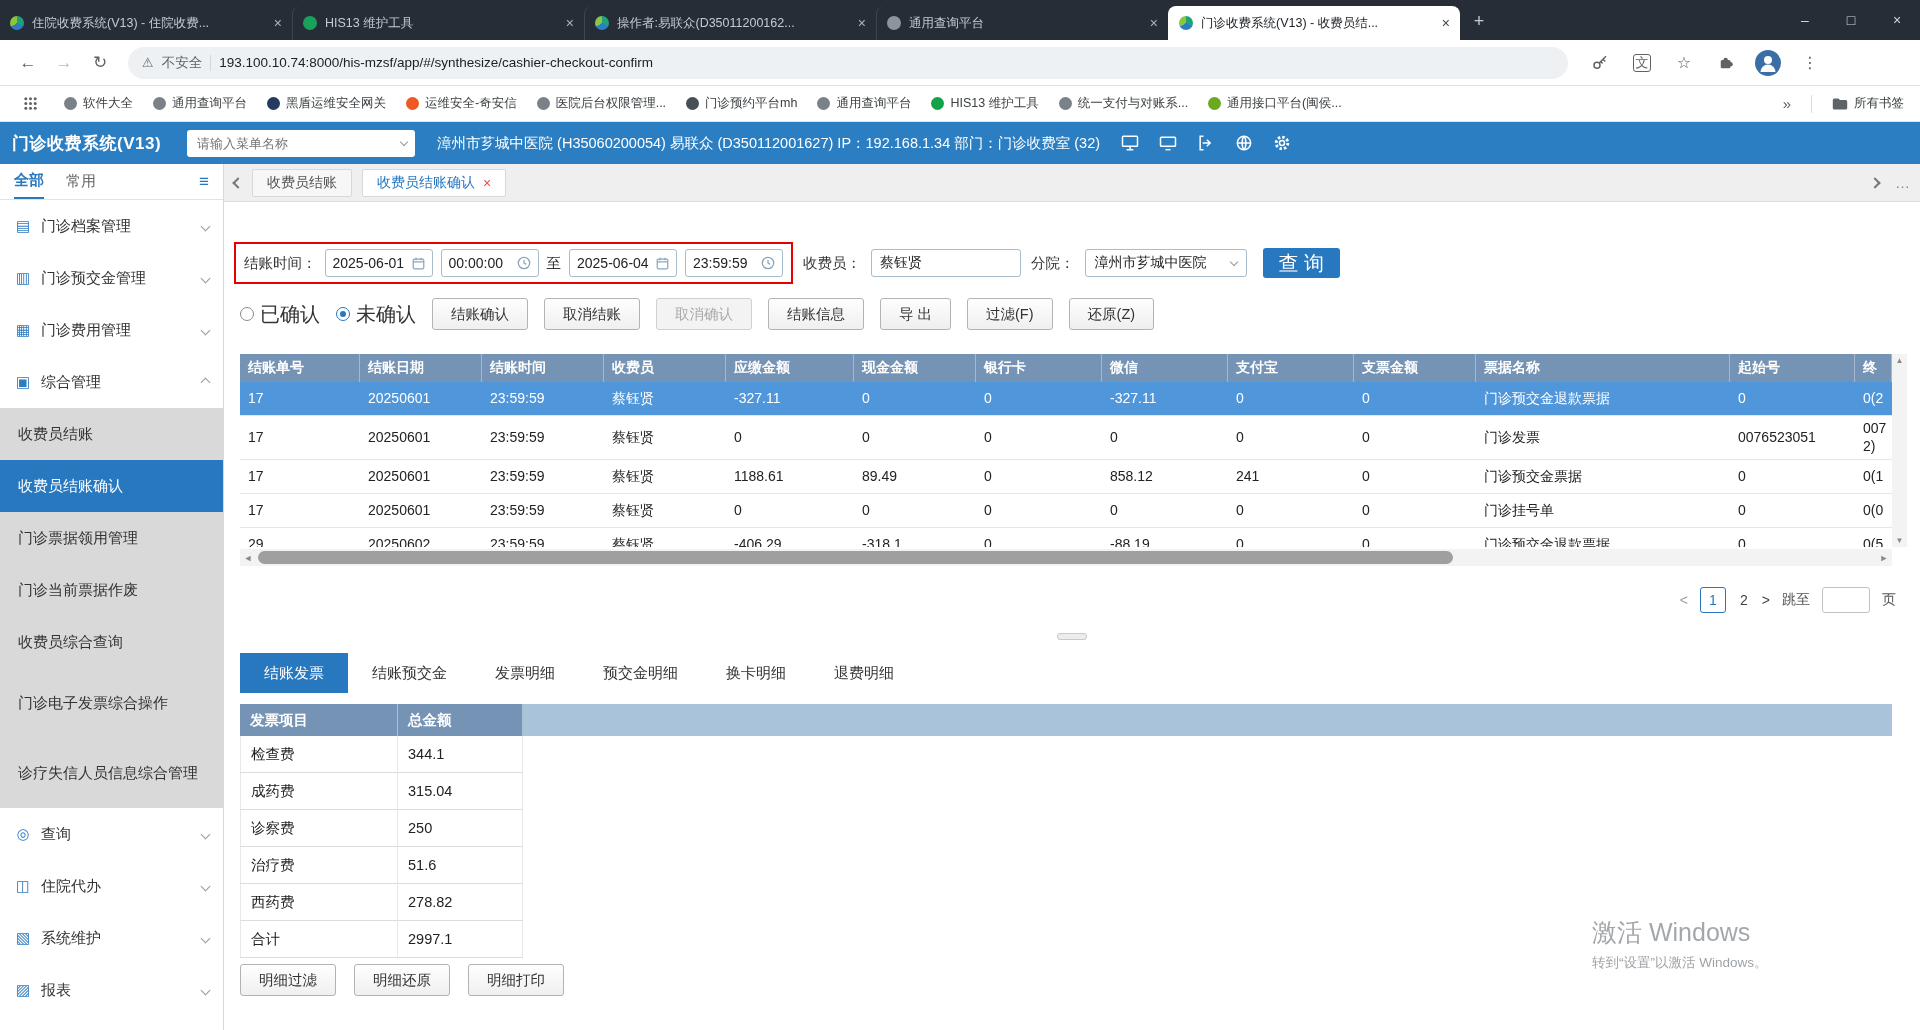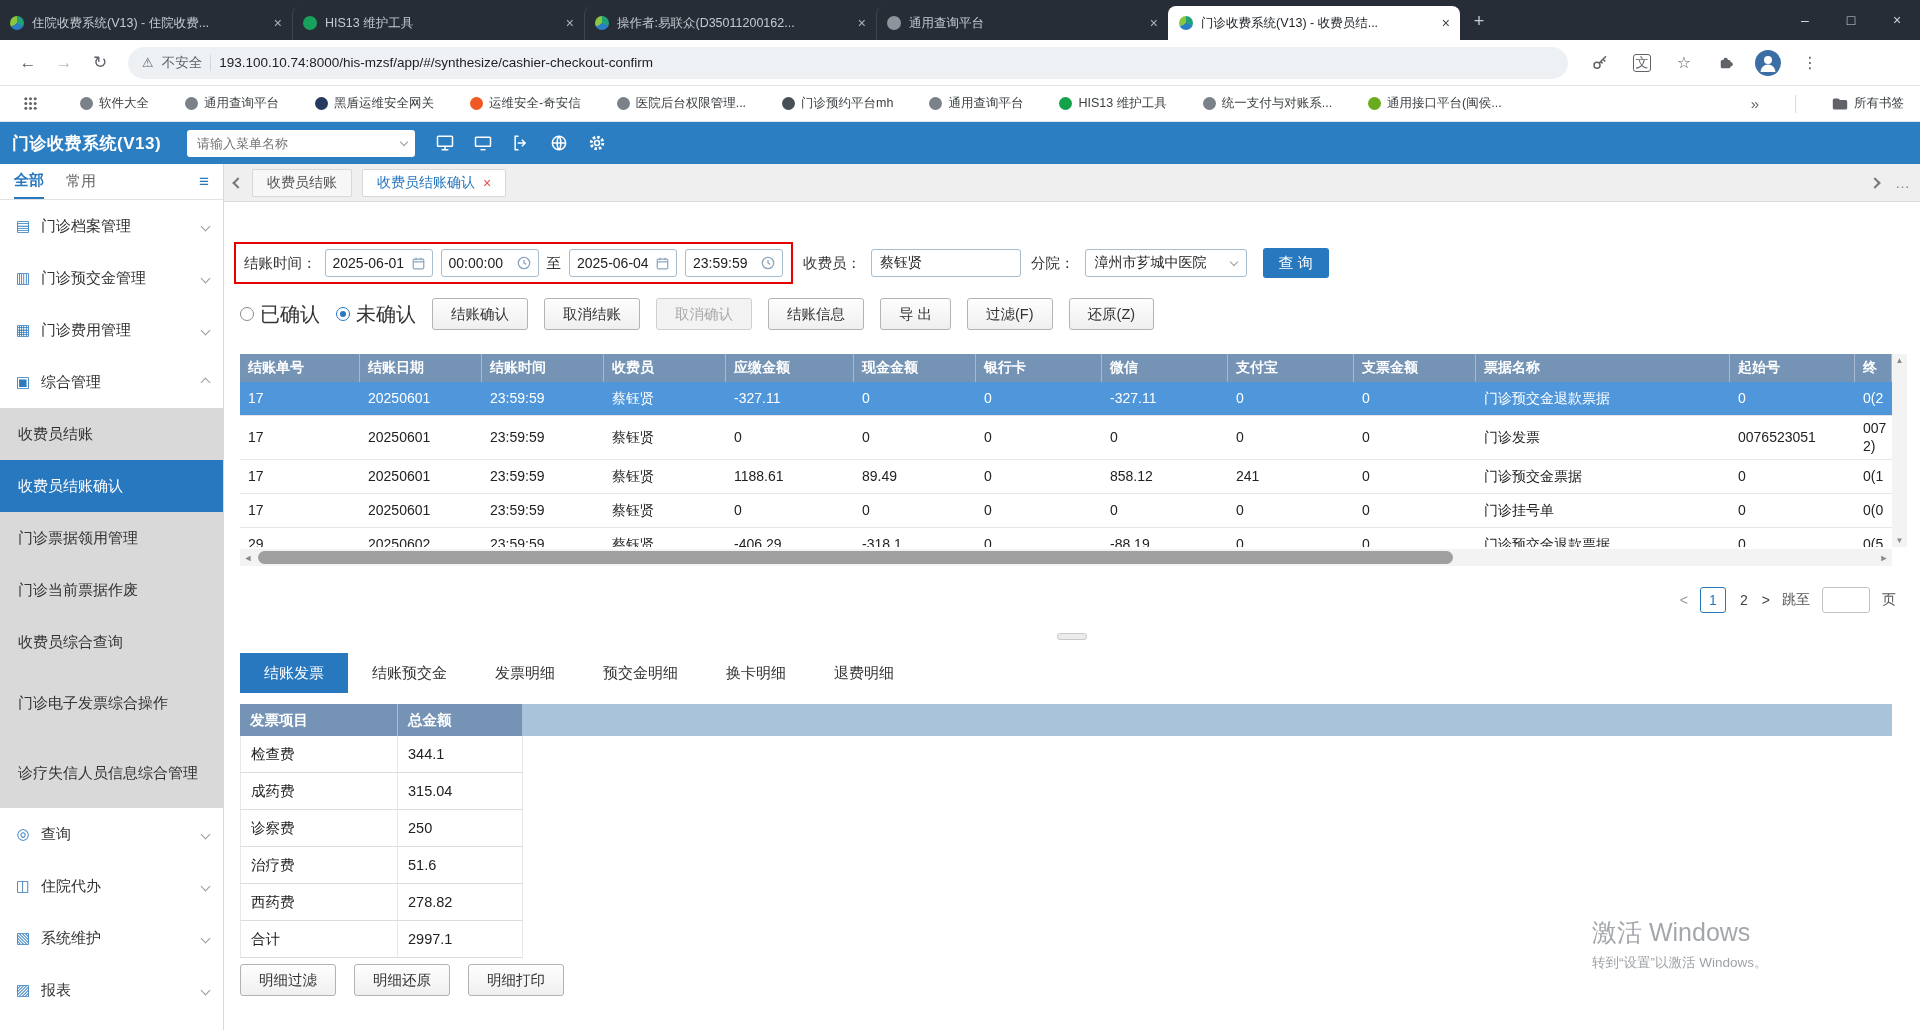--- a/index.html
+++ b/index.html
@@ -29,21 +29,21 @@
   .urlpill{width:1440px;height:32px;margin-left:8px;background:#eef1f4;border-radius:16px;display:flex;align-items:center;padding:0 14px;gap:8px;font-size:13.5px;flex:none;}
   .warn{color:#5f6368;font-size:13px;}
   .seclabel{color:#5f6368;}
   .pillsep{width:1px;height:16px;background:#d4d7da;}
   .url{color:#202124;white-space:nowrap;overflow:hidden;}
   .tbicons{display:flex;align-items:center;gap:14px;margin-left:14px;}
   .tbicon{width:28px;height:28px;display:flex;align-items:center;justify-content:center;color:#5f6368;font-size:16px;}
   .translate-box{font-size:13px;border:1.5px solid #5f6368;border-radius:3px;width:18px;height:18px;display:flex;align-items:center;justify-content:center;}
 
   
-  .bookmarks{position:absolute;left:0;top:86px;width:1920px;height:36px;background:#fff;border-bottom:1px solid #e4e6e8;display:flex;align-items:center;padding:0 16px;gap:36px;font-size:12.5px;color:#3c4043;}
+  .bookmarks{position:absolute;left:0;top:86px;width:1920px;height:36px;background:#fff;border-bottom:1px solid #e4e6e8;display:flex;align-items:center;padding:0 16px;gap:20px;font-size:12.5px;color:#3c4043;}
   .bm{display:flex;align-items:center;gap:6px;white-space:nowrap;}
   .bmdot{width:13px;height:13px;border-radius:50%;flex:none;}
   .b-gray{background:#7b8188;} .b-navy{background:#243a5e;} .b-orange{background:#f05a22;} .b-green{background:#13a24a;} .b-leaf{background:#6aaa1e;} .b-dark{background:#474f57;}
   .bm-spacer{flex:1;}
   .bm-more{color:#5f6368;font-size:15px;}
   .bm-sep{width:1px;height:18px;background:#dadce0;}
 
   
   .appheader{position:absolute;left:0;top:122px;width:1920px;height:42px;background:#2b7ec2;display:flex;align-items:center;padding:0 12px;color:#fff;}
   .apptitle{font-size:17px;font-weight:700;letter-spacing:.5px;white-space:nowrap;}
@@ -84,21 +84,21 @@
   .ws-right{margin-left:auto;display:flex;align-items:center;gap:16px;color:#888;font-size:15px;}
 
   .filter{position:absolute;left:10px;top:76px;height:46px;display:flex;align-items:center;gap:10px;}
   .redbox{display:flex;align-items:center;gap:8px;border:2px solid #e60000;padding:5px 8px;}
   .flabel{font-size:14.5px;color:#333;white-space:nowrap;}
   .dtbox{height:28px;border:1px solid #a7bccc;border-radius:3px;background:#fff;display:flex;align-items:center;justify-content:space-between;padding:0 7px;gap:6px;font-size:14px;color:#222;}
   .dtbox.date{width:108px;}
   .dtbox.time{width:98px;}
   .txtinput{height:28px;border:1px solid #a7bccc;border-radius:3px;width:150px;padding:0 8px;font-size:14px;font-family:inherit;color:#222;}
   .selectbox{height:28px;border:1px solid #a7bccc;border-radius:3px;background:#fff;display:flex;align-items:center;justify-content:space-between;padding:8px 9px;gap:8px;font-size:14px;width:162px;}
-  .qbtn{height:30px;padding:0 16px;background:#2878c0;color:#fff;font-size:15px;border-radius:3px;display:flex;align-items:center;margin-left:6px;white-space:nowrap;}
+  .qbtn{height:30px;padding:0 16px;background:#2878c0;color:#fff;font-size:20px;border-radius:3px;display:flex;align-items:center;margin-left:6px;white-space:nowrap;}
 
   .tb2{position:absolute;left:16px;top:130px;height:40px;display:flex;align-items:center;gap:16px;}
   .radioopt{display:flex;align-items:center;gap:6px;font-size:20px;color:#333;}
   .radio{width:14px;height:14px;border:1px solid #8a8a8a;border-radius:50%;position:relative;background:#fff;flex:none;}
   .radio.on{border-color:#2878c0;}
   .radio.on::after{content:'';position:absolute;inset:3px;background:#2878c0;border-radius:50%;}
   .gbtn{height:32px;padding:0 18px;display:flex;align-items:center;font-size:14.5px;color:#333;background:linear-gradient(#fefefe,#efefef);border:1px solid #b3b3b3;border-radius:3px;white-space:nowrap;}
   .gbtn.disabled{color:#aaa;background:#f3f3f3;border-color:#cfcfcf;}
 
   
@@ -290,20 +290,21 @@
       <span>所有书签</span>
     </span>
   </div>
 
   <div class="appheader">
     <span class="apptitle">门诊收费系统(V13)</span>
     <div class="menusearch">
       <input placeholder="请输入菜单名称" style="">
       <span class="ms-chev"></span>
     </div>
+    <span class="ctx">漳州市芗城中医院 (H35060200054) 易联众 (D350112001627) IP：192.168.1.34 部门：门诊收费室 (32)</span>
     <div class="appicons">
       <span class="appicon">
         <svg width="20" height="20" viewBox="0 0 24 24" fill="none" stroke="#fff" stroke-width="1.8">
             <rect x="3" y="4" width="18" height="12" rx="1"></rect>
             <path d="M12 16v4 M8 20h8"></path>
           </svg>
       </span>
       <span class="appicon">
         <svg width="20" height="20" viewBox="0 0 24 24" fill="none" stroke="#fff" stroke-width="1.8">
             <rect x="3" y="5" width="18" height="11" rx="1"></rect>

